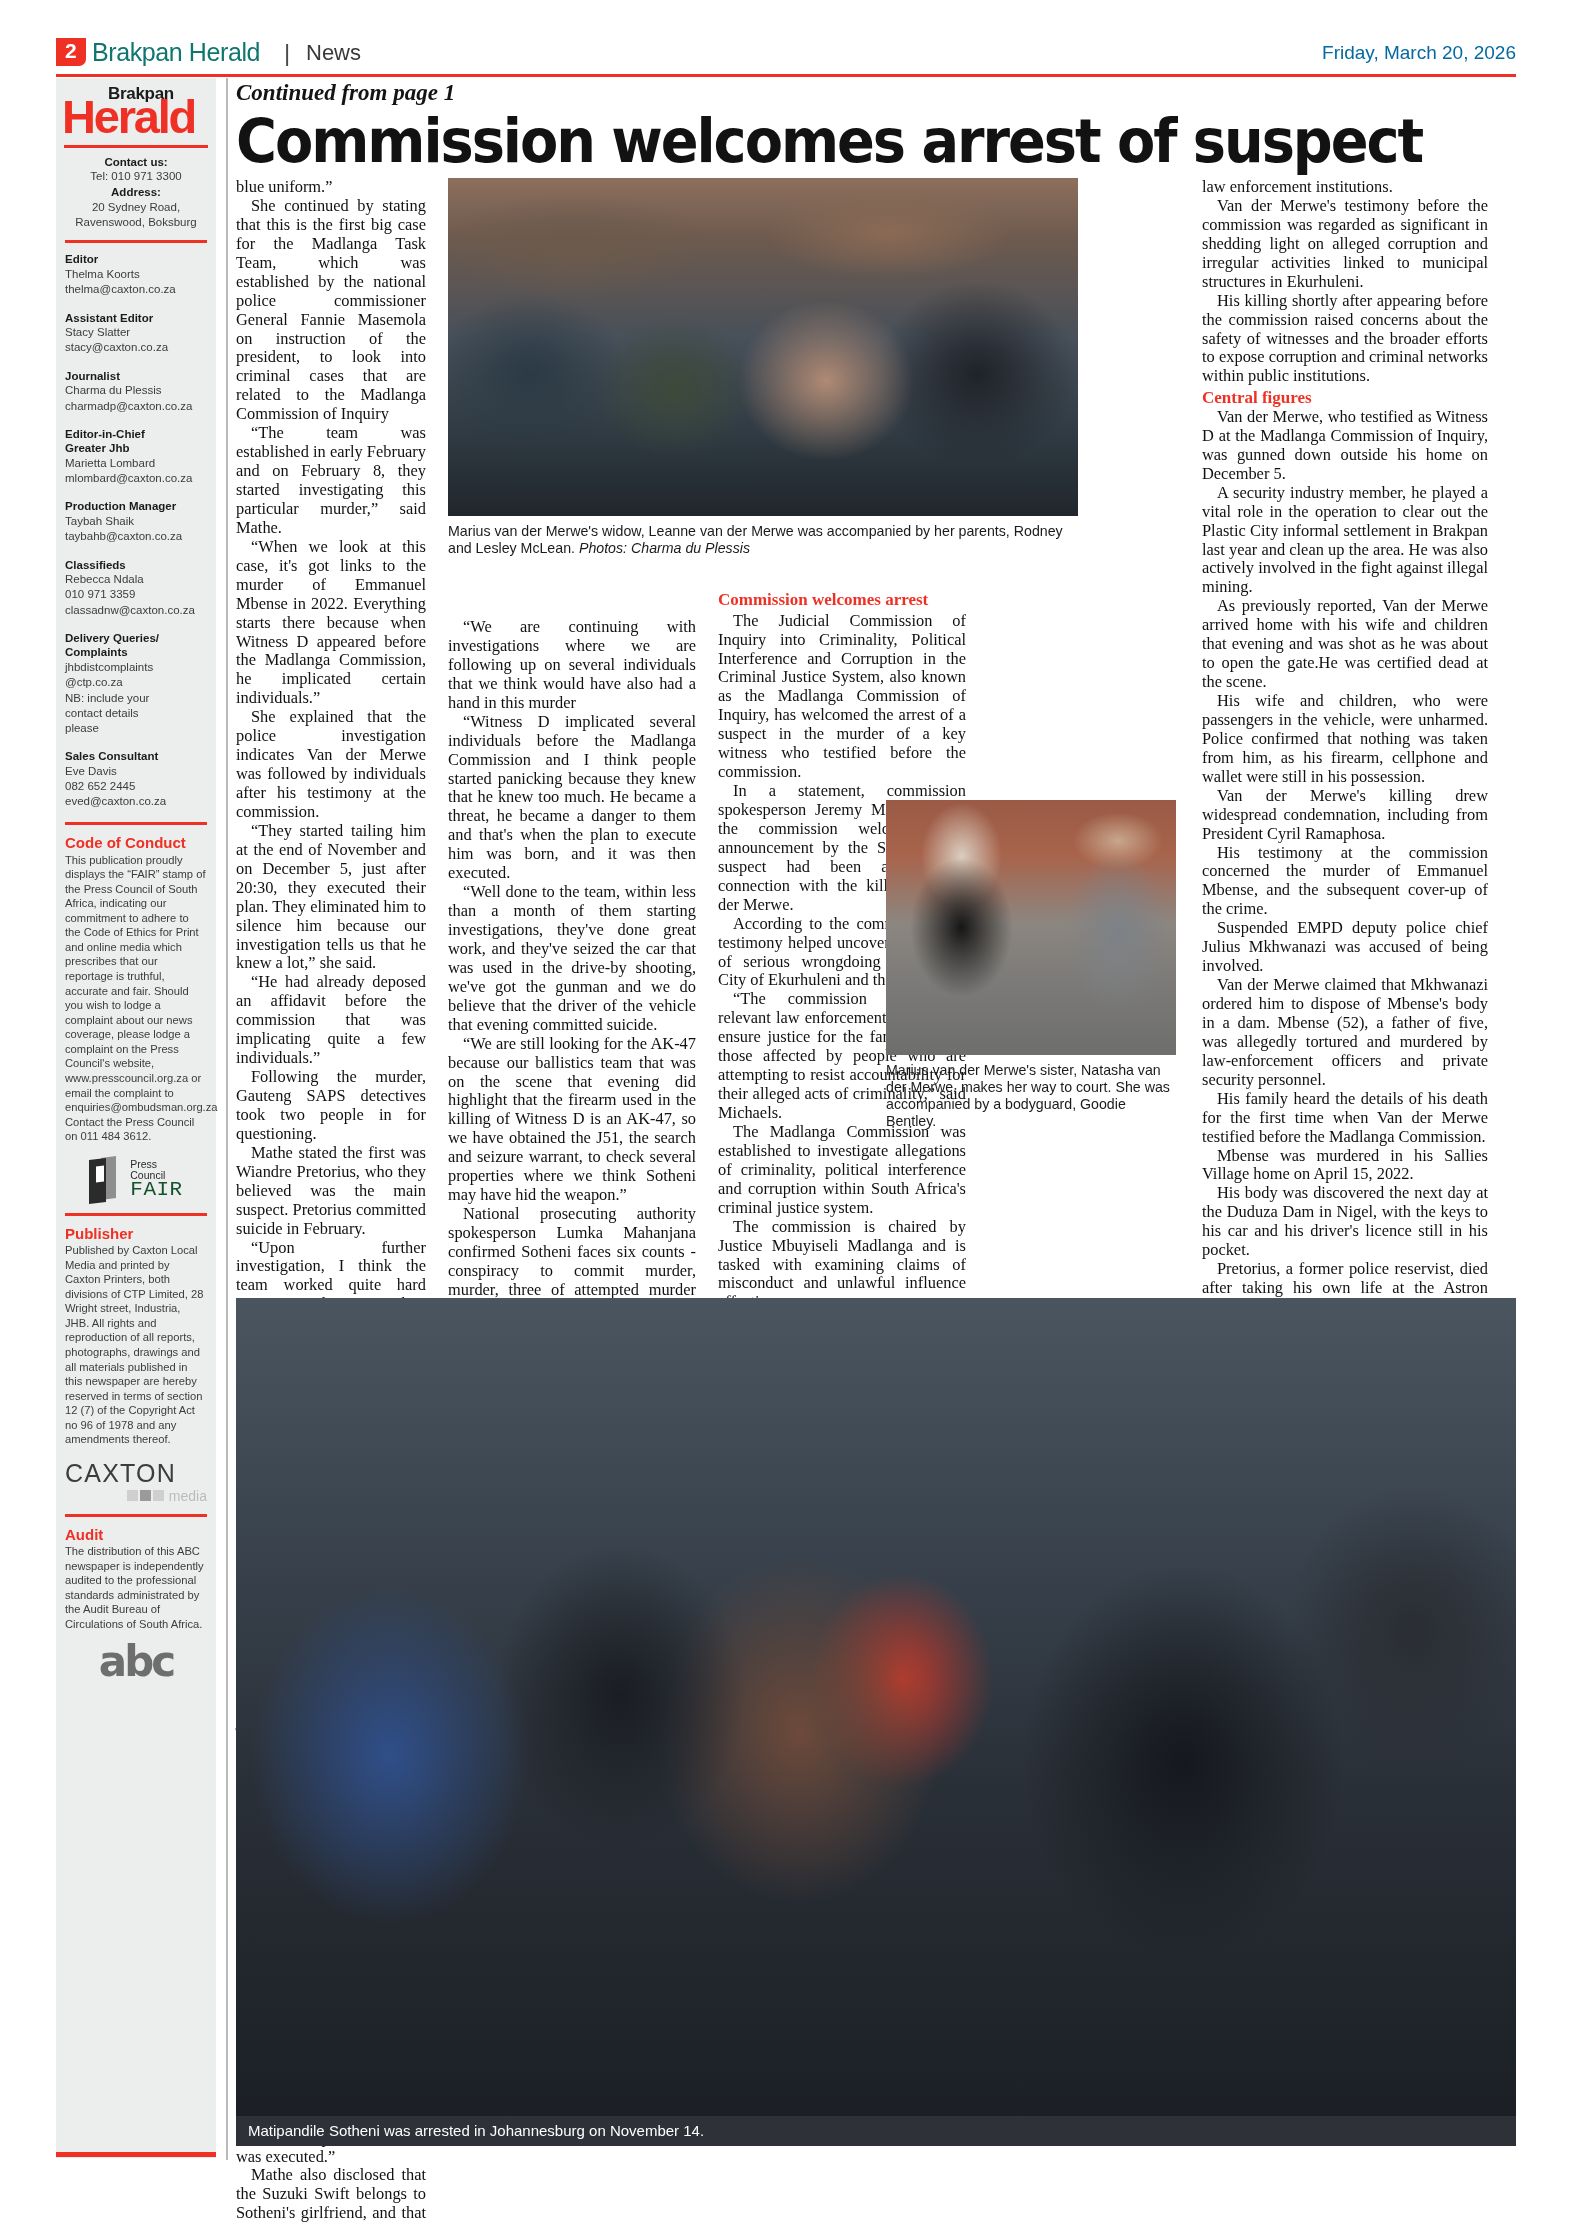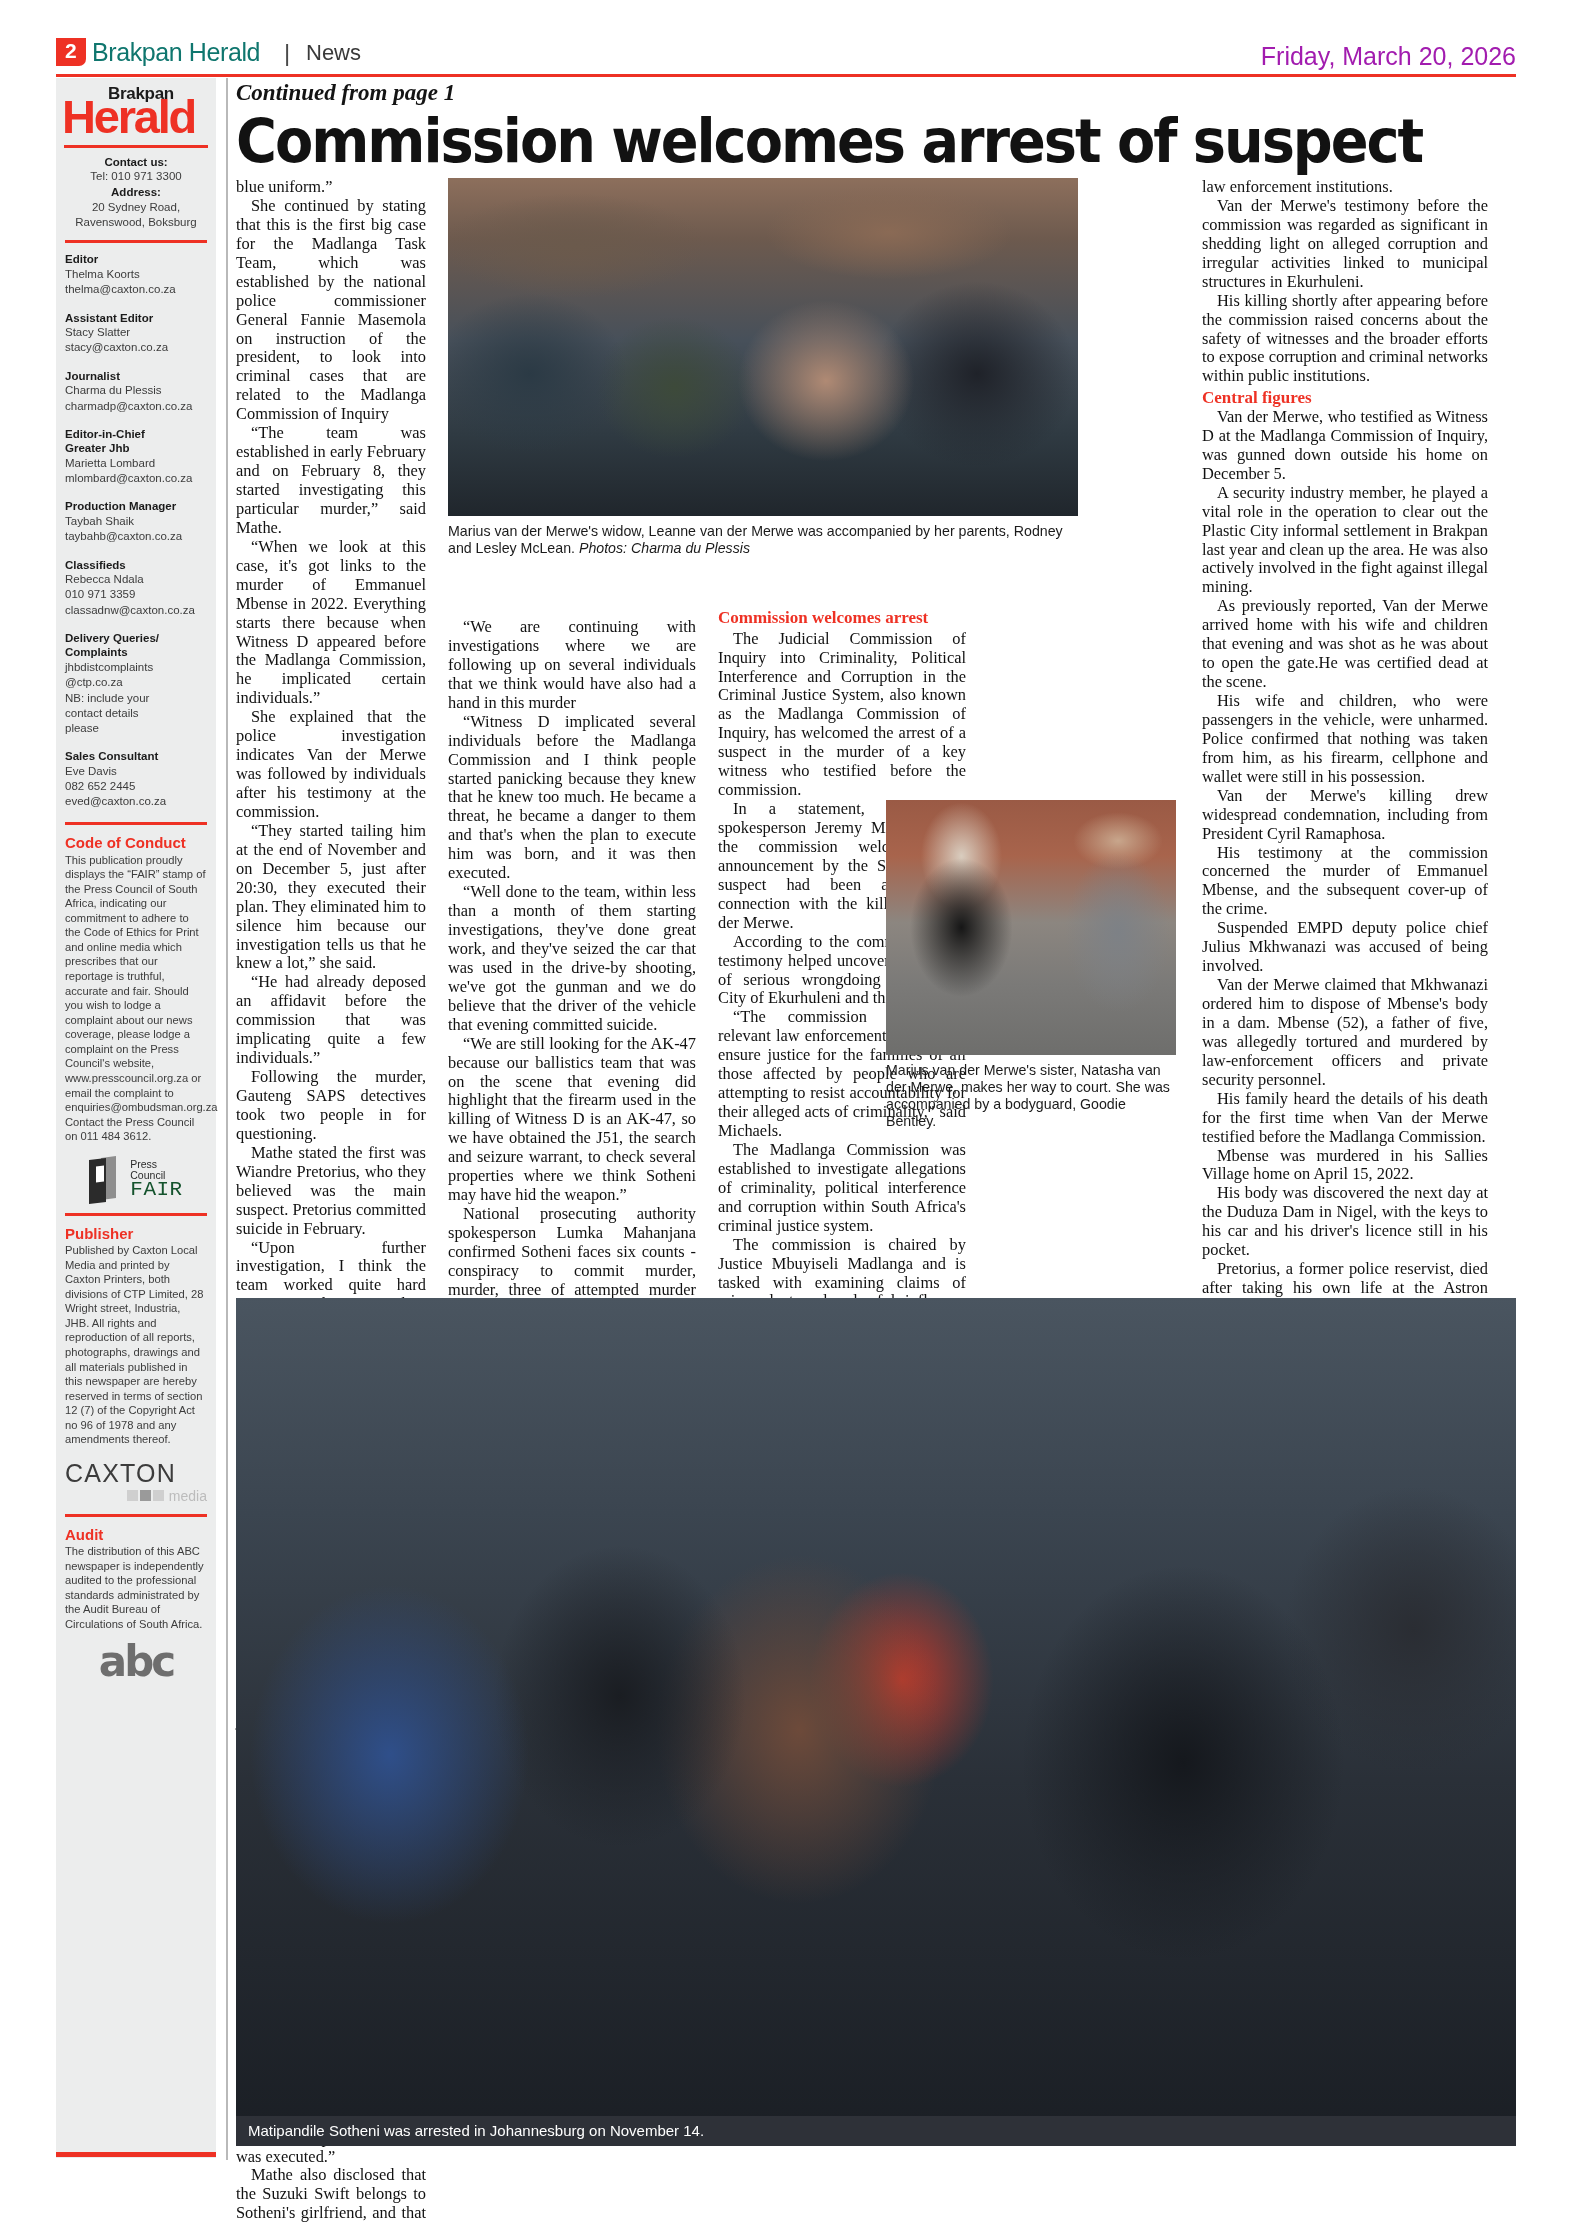--- a/index.html
+++ b/index.html
@@ -31,21 +31,21 @@
   .head-sep {
     position:absolute; left:228px; top:1px;
     color:#4a4a4a; font-size:24px; font-weight:300;
   }
   .head-section {
     position:absolute; left:250px; top:2px;
     color:#3a3a3a; font-size:22px;
   }
   .head-date {
     position:absolute; right:0; top:4px;
-    color:#a21caf; font-size:25px;margin-left:44px;
+    color:#0369a1; font-size:19px;margin-left:44px;
   }
   .topbar-rule {
     position:absolute; left:56px; top:74px; width:1460px; height:3px;
     background:#ee3124;
   }
 
   
   .sidebar {
     position:absolute; left:56px; top:78px; width:160px; height:2080px;
     background:#eceded;
@@ -318,21 +318,21 @@
         <p>“Well done to the team, within less than a month of them starting investigations, they've done great work, and they've seized the car that was used in the drive-by shooting, we've got the gunman and we do believe that the driver of the vehicle that evening committed suicide.</p>
         <p>“We are still looking for the AK-47 because our ballistics team that was on the scene that evening did highlight that the firearm used in the killing of Witness D is an AK-47, so we have obtained the J51, the search and seizure warrant, to check several properties where we think Sotheni may have hid the weapon.”</p>
         <p>National prosecuting authority spokesperson Lumka Mahanjana confirmed Sotheni faces six counts - conspiracy to commit murder, murder, three of attempted murder and unlawful position of ammunition.</p>
         <p>The attempted murder charges are in respect to Van der Merwe's two children and wife, who were in the vehicle on the evening he was killed.</p>
         <p>“The matter is a schedule six offence, which is a very serious offence,” she said.</p>
         <p>“He (Sotheni) stays around Joburg, but he originally comes from the Eastern Cape, that's what we can disclose at this point.</p>
         <p>“Investigations will lead us to other aspects, because we still need to get his criminal profile, if he has other cases. That will inform us how we move forward, but at face value, because of the nature of the crime, it is a schedule six offence and the state will oppose his release on bail.”</p>
       </div>
   </div>
 
-  <div class="col" style="left:718px; top:606px; width:248px;">
+  <div class="col" style="left:718px; top:588px; width:248px;">
     <div class="redsub" style="margin-bottom:2px;">Commission welcomes arrest</div>
     <div id="c3">
         <p>The Judicial Commission of Inquiry into Criminality, Political Interference and Corruption in the Criminal Justice System, also known as the Madlanga Commission of Inquiry, has welcomed the arrest of a suspect in the murder of a key witness who testified before the commission.</p>
         <p>In a statement, commission spokesperson Jeremy Michaels said the commission welcomed the announcement by the SAPS that a suspect had been arrested in connection with the killing of Van der Merwe.</p>
         <p>According to the commission, his testimony helped uncover allegations of serious wrongdoing within the City of Ekurhuleni and the EMPD.</p>
         <p>“The commission urges the relevant law enforcement agencies to ensure justice for the families of all those affected by people who are attempting to resist accountability for their alleged acts of criminality,” said Michaels.</p>
         <p>The Madlanga Commission was established to investigate allegations of criminality, political interference and corruption within South Africa's criminal justice system.</p>
         <p>The commission is chaired by Justice Mbuyiseli Madlanga and is tasked with examining claims of misconduct and unlawful influence affecting</p>
       </div>
   </div>

